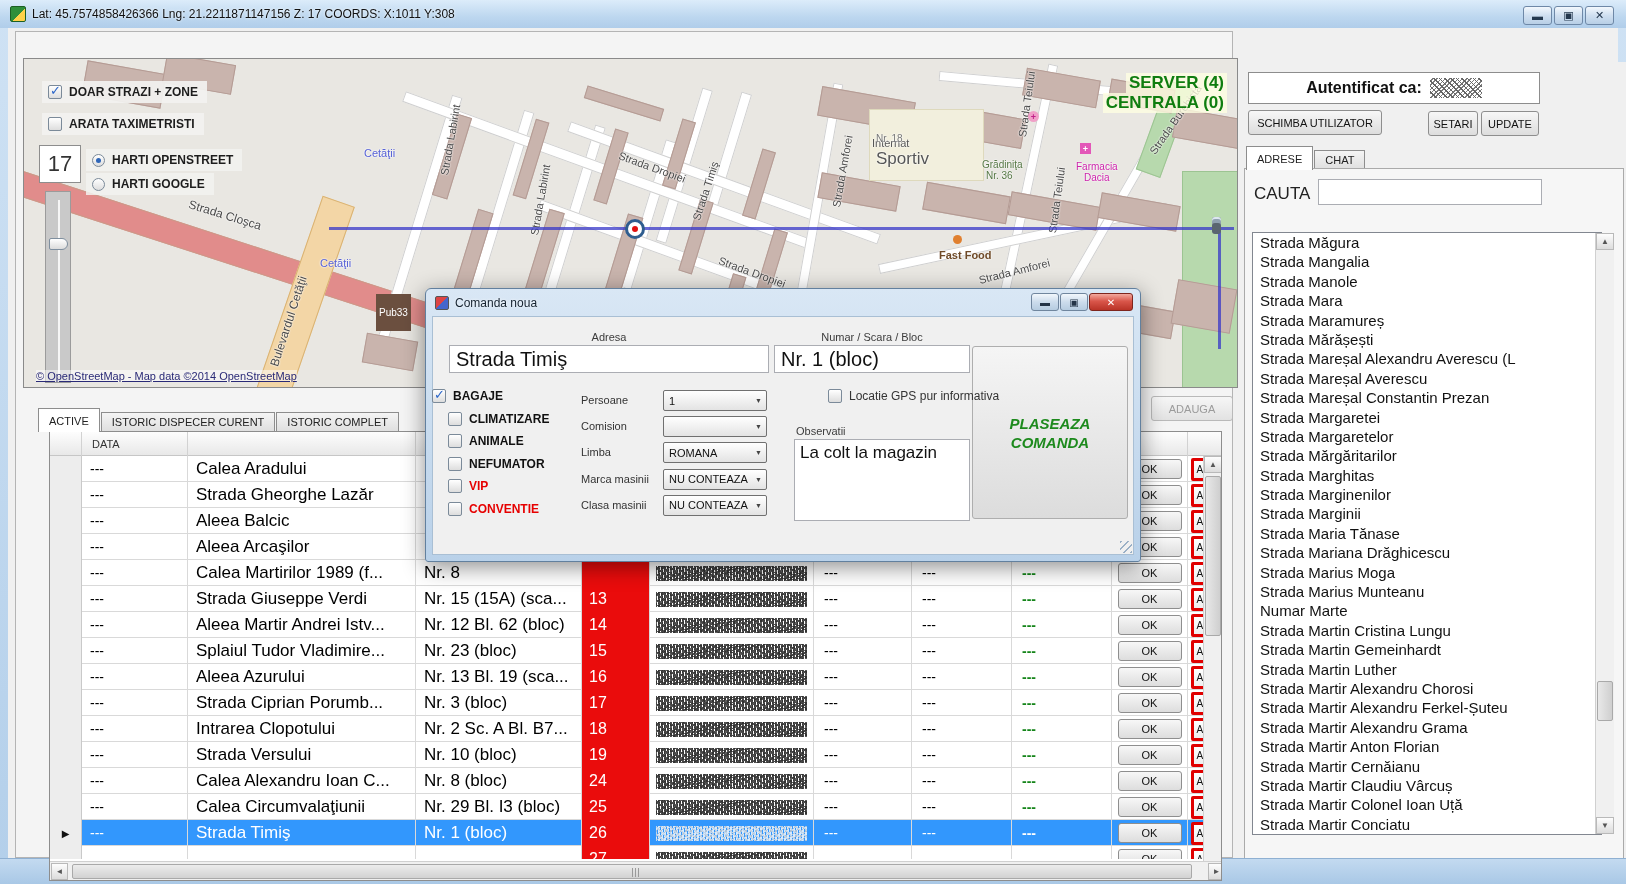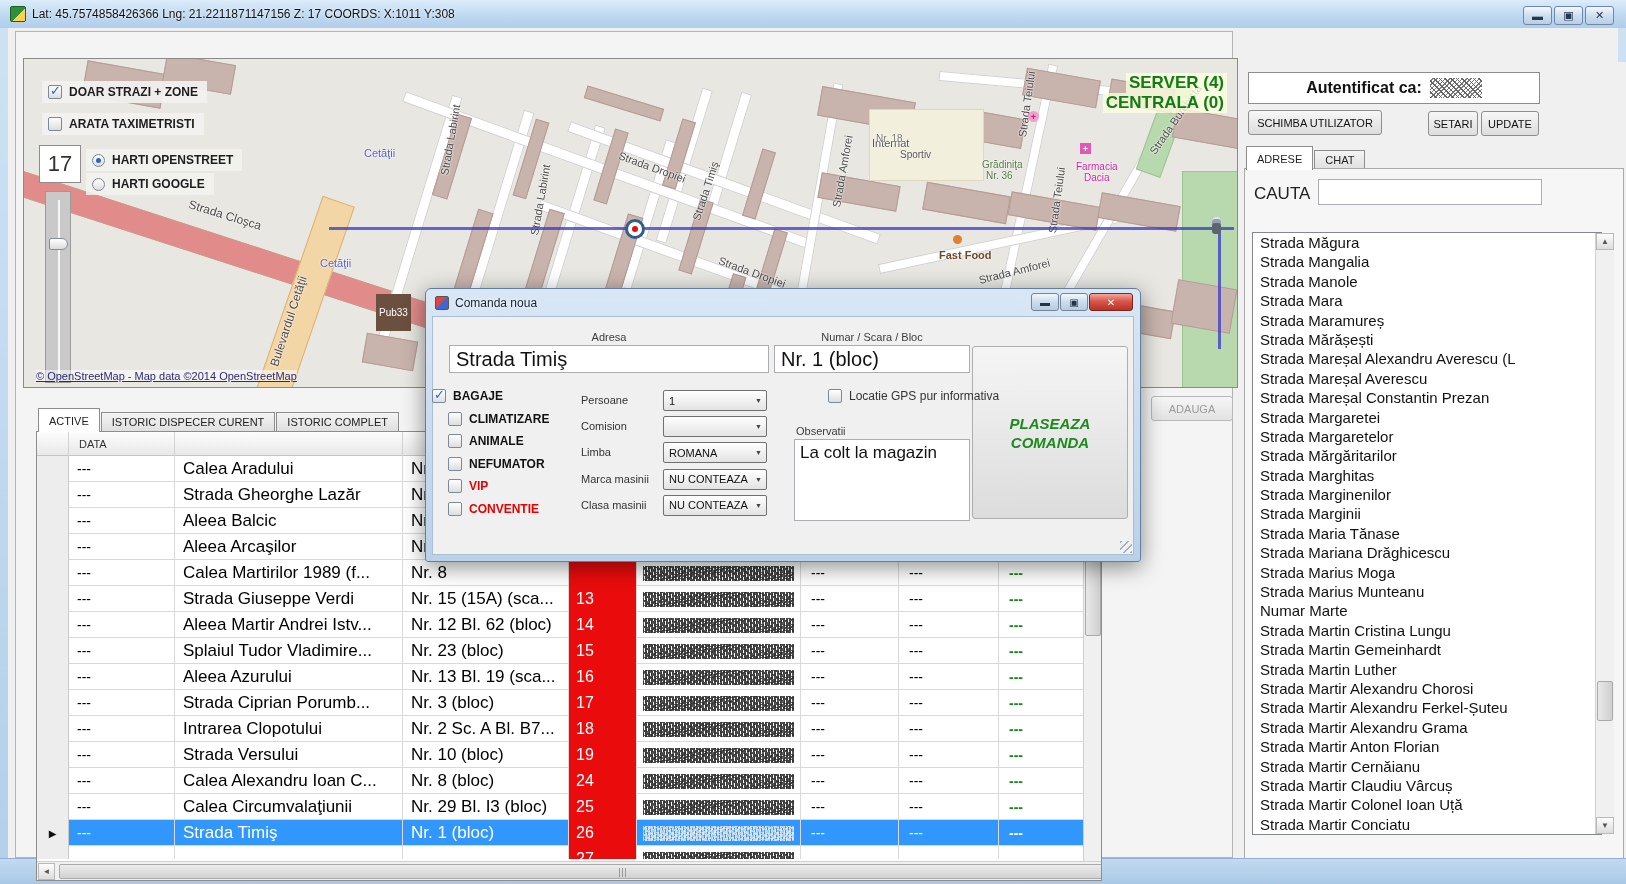--- a/index.html
+++ b/index.html
@@ -66,21 +66,21 @@
     align-items:center; justify-content:center; }
   
   .tabstrip { position:absolute; left:30px; top:380px; height:24px; display:flex; align-items:flex-end; }
   .tab { border:1px solid #8d8d8d; border-bottom:none; background:linear-gradient(#f4f4f4,#dedede);
     font-size:11px; color:#222; padding:3px 10px 4px; margin-right:1px; height:20px; }
   .tab.active { background:#fff; height:24px; position:relative; z-index:3; font-weight:normal; padding-top:6px; }
   .adauga { position:absolute; left:1143px; top:368px; width:82px; height:25px;
     background:linear-gradient(#f6f6f6,#e2e2e2); border:1px solid #b9b9b9; color:#9b9b9b;
     font-size:11px; display:flex; align-items:center; justify-content:center; border-radius:3px; }
   
-  .table-box { position:absolute; left:28px; top:403px; width:1066px; height:450px;
+  .table-box { position:absolute; left:41px; top:403px; width:1173px; height:450px;
     border:1px solid #8d8d8d; background:#fff; overflow:hidden; z-index:2;text-align:right; }
   .thead { position:absolute; left:0; top:0; width:1176px; height:24px;
     background:linear-gradient(#fdfdfd,#e8e8e8); border-bottom:1px solid #c6c6c6; }
   .thead .hcell { position:absolute; top:0; height:24px; border-right:1px solid #d2d2d2;
     font-size:11px; color:#333; display:flex; align-items:center; padding-left:10px; }
   .tbody { position:absolute; left:0; top:24px; width:1176px; height:403px; overflow:hidden; }
   .trow { position:relative; width:1176px; height:26px; background:#fff; border-bottom:1px solid #d9d9d9; }
   .trow.sel { background:#3297fd; color:#fff; }
   .cell { position:absolute; top:0; height:26px; border-right:1px solid #d9d9d9;
     display:flex; align-items:center; overflow:hidden; white-space:nowrap; }
@@ -269,21 +269,21 @@
         <div class="map-label" style="left: 510px; top: 170px; transform: rotate(-80deg); font-size: 11px;">Strada Labirint</div>
         <div class="map-label" style="left: 595px; top: 90px; transform: rotate(20deg); font-size: 11px;">Strada Dropiei</div>
         <div class="map-label" style="left: 695px; top: 195px; transform: rotate(20deg); font-size: 11px;">Strada Dropiei</div>
         <div class="map-label" style="left: 672px; top: 155px; transform: rotate(-72deg); font-size: 11px;">Strada Timiş</div>
         <div class="map-label" style="left: 812px; top: 142px; transform: rotate(-80deg); font-size: 11px;">Strada Amforei</div>
         <div class="map-label" style="left: 955px; top: 215px; transform: rotate(-14deg); font-size: 11px;">Strada Amforei</div>
         <div class="map-label" style="left: 998px; top: 72px; transform: rotate(-82deg); font-size: 11px;">Strada Teiului</div>
         <div class="map-label" style="left: 1028px; top: 168px; transform: rotate(-82deg); font-size: 11px;">Strada Teiului</div>
         <div class="map-label" style="left: 1128px; top: 88px; transform: rotate(-55deg); font-size: 11px;">Strada Burebista</div>
         <div class="map-label" style="left: 848px; top: 78px; transform: rotate(0deg); color: rgb(85, 85, 85); font-size: 11px;">Internat</div>
-        <div class="map-label" style="left: 852px; top: 90px; transform: rotate(0deg); color: rgb(85, 85, 85); font-size: 10px; margin-left: 24px;">Sportiv</div>
+        <div class="map-label" style="left: 852px; top: 90px; transform: rotate(0deg); color: rgb(85, 85, 85); font-size: 17px;">Sportiv</div>
         <div class="map-label" style="left: 852px; top: 74px; transform: rotate(0deg); color: rgb(119, 119, 119); font-size: 10px;">Nr. 18</div>
         <div class="map-label" style="left: 958px; top: 100px; transform: rotate(0deg); color: rgb(85, 119, 68); font-size: 10px;">Grădiniţa</div>
         <div class="map-label" style="left: 962px; top: 111px; transform: rotate(0deg); color: rgb(85, 119, 68); font-size: 10px;">Nr. 36</div>
         <div class="map-label" style="left: 1052px; top: 102px; transform: rotate(0deg); color: rgb(204, 34, 170); font-size: 10px;">Farmacia</div>
         <div class="map-label" style="left: 1060px; top: 113px; transform: rotate(0deg); color: rgb(204, 34, 170); font-size: 10px;">Dacia</div>
         <div class="map-label" style="left: 915px; top: 190px; transform: rotate(0deg); color: rgb(111, 74, 40); font-size: 11px; font-weight: bold;">Fast Food</div>
         <div class="map-label" style="left: 352px; top: 235px; transform: rotate(0deg); color: rgb(255, 255, 255); font-size: 10px; background: rgb(107, 79, 63); padding: 13px 3px; text-shadow: none;">Pub33</div>
         <div class="map-label" style="left: 668px; top: 308px; transform: rotate(0deg); color: rgb(85, 85, 102); font-size: 10px;">Şcoala</div>
         <div class="map-label" style="left: 662px; top: 319px; transform: rotate(0deg); color: rgb(85, 85, 102); font-size: 10px;">Generală</div>
         <div class="server-box">

